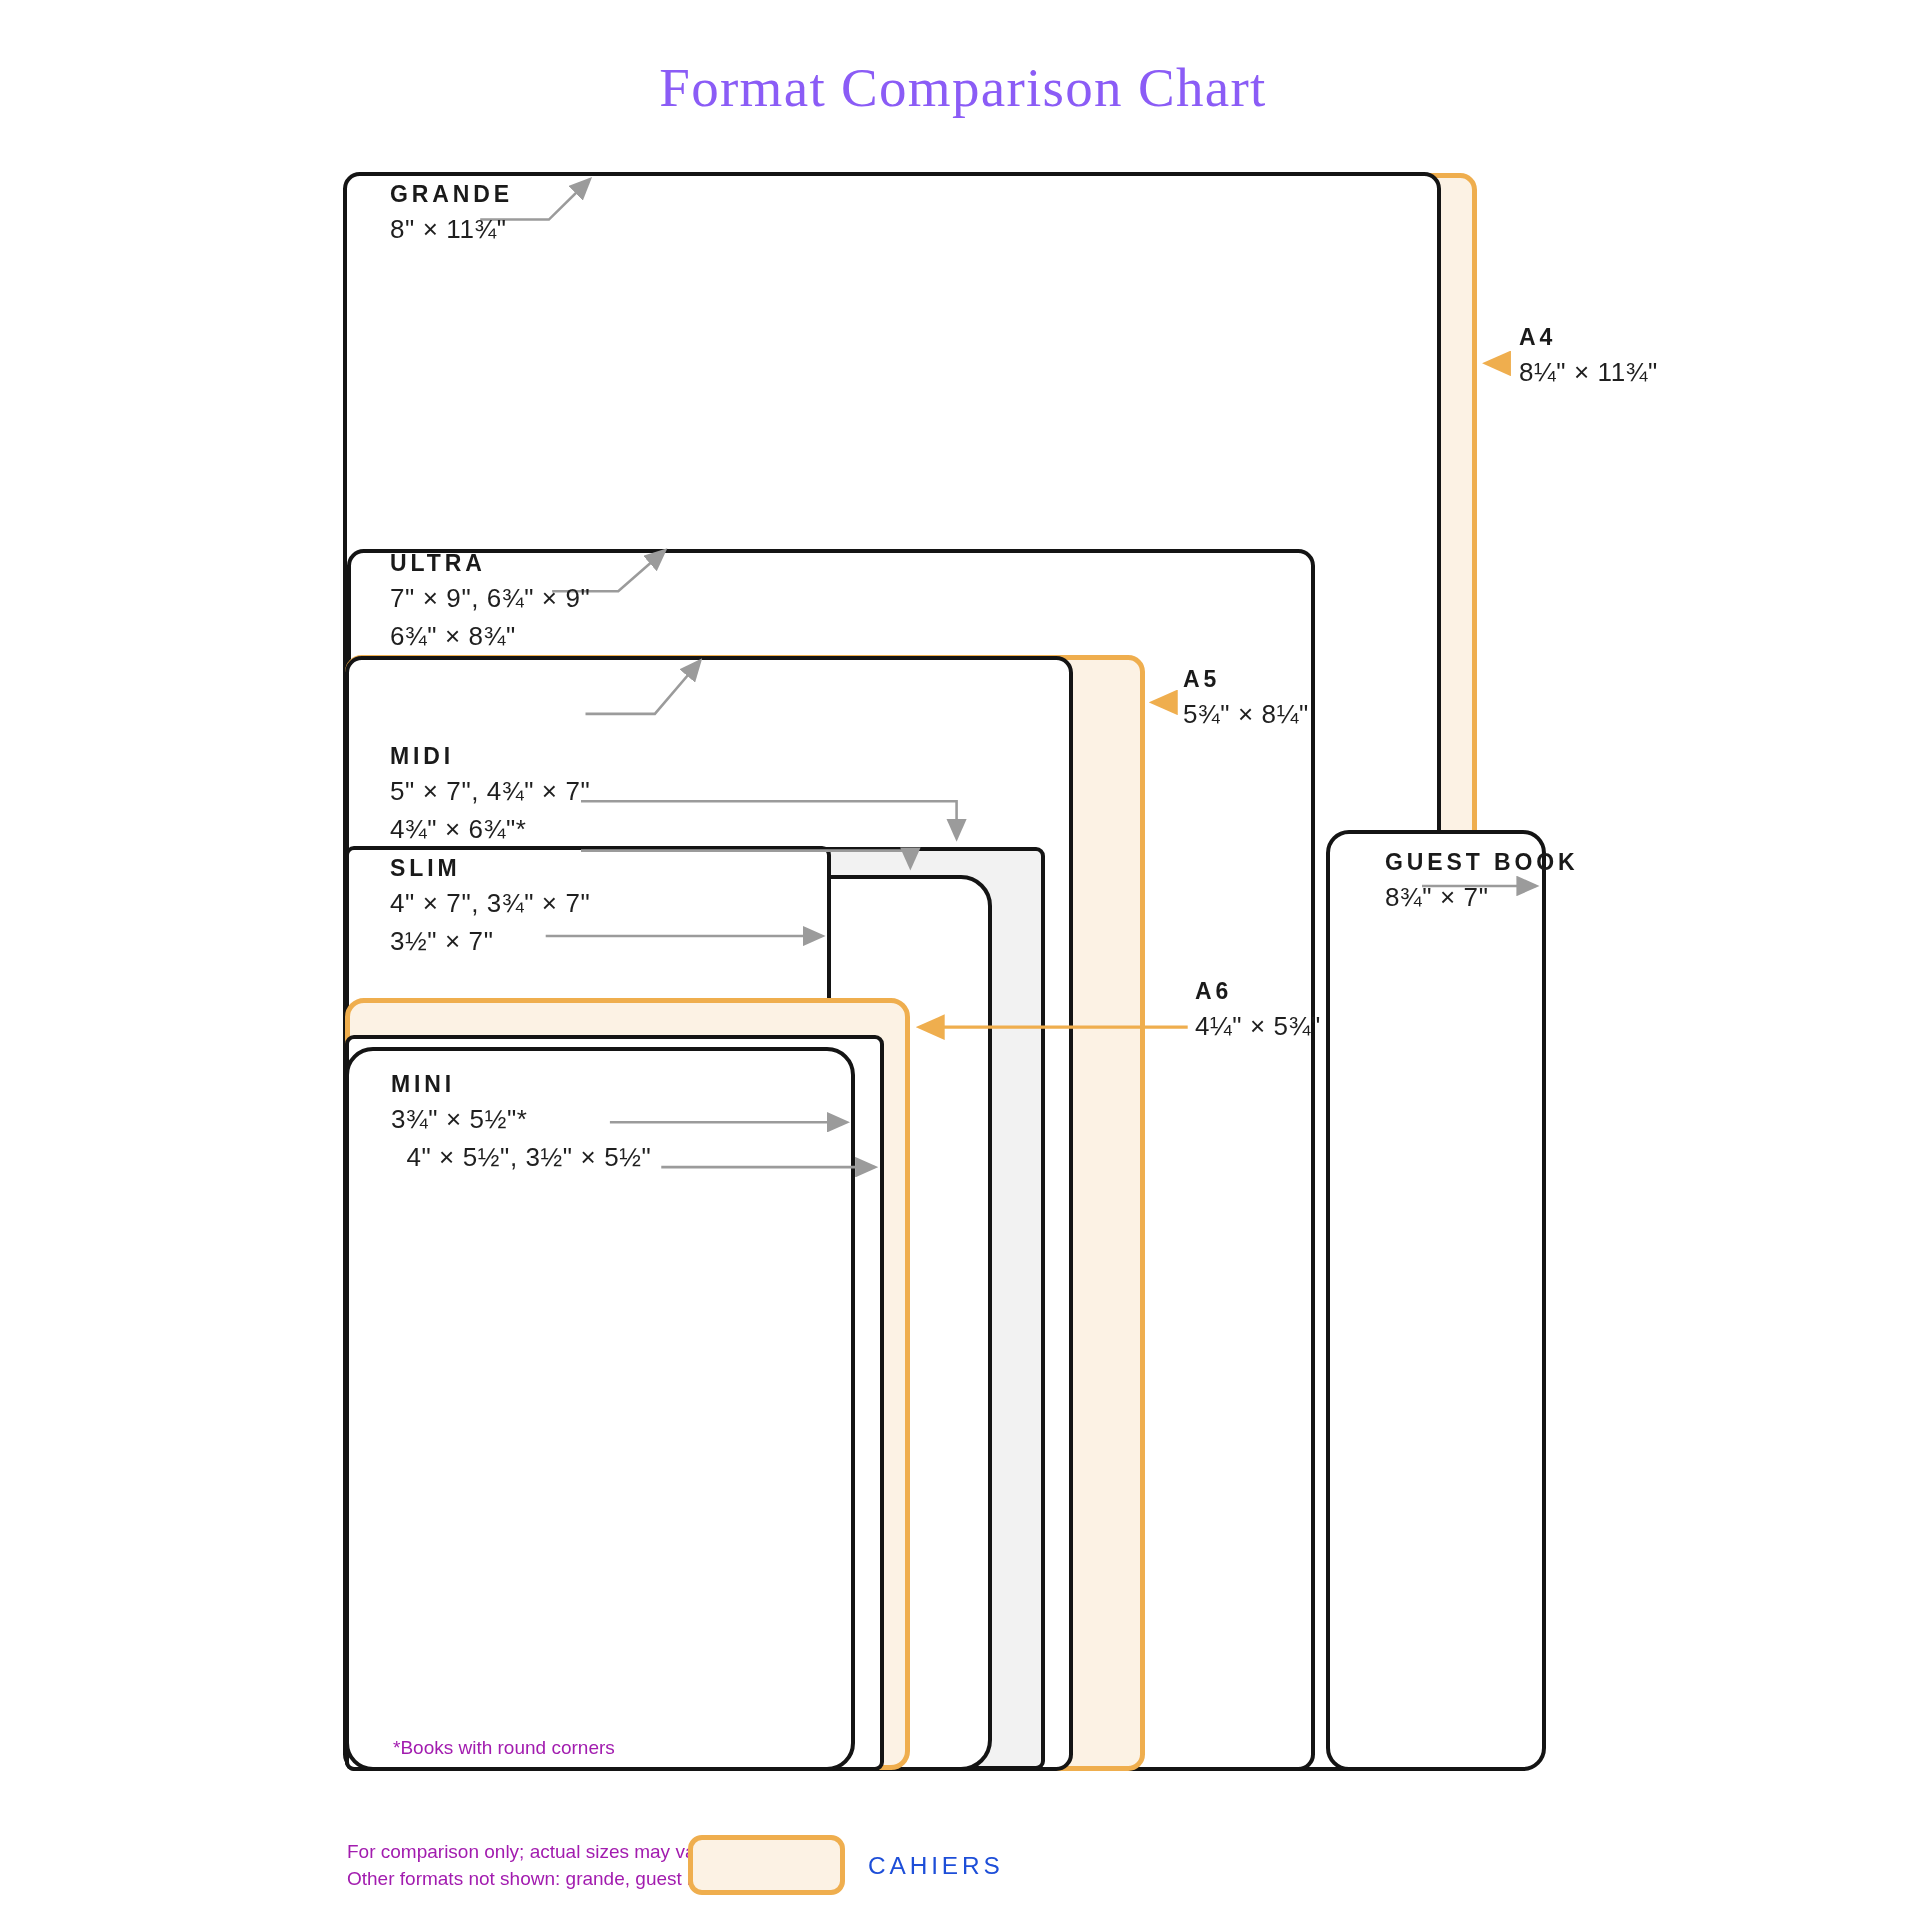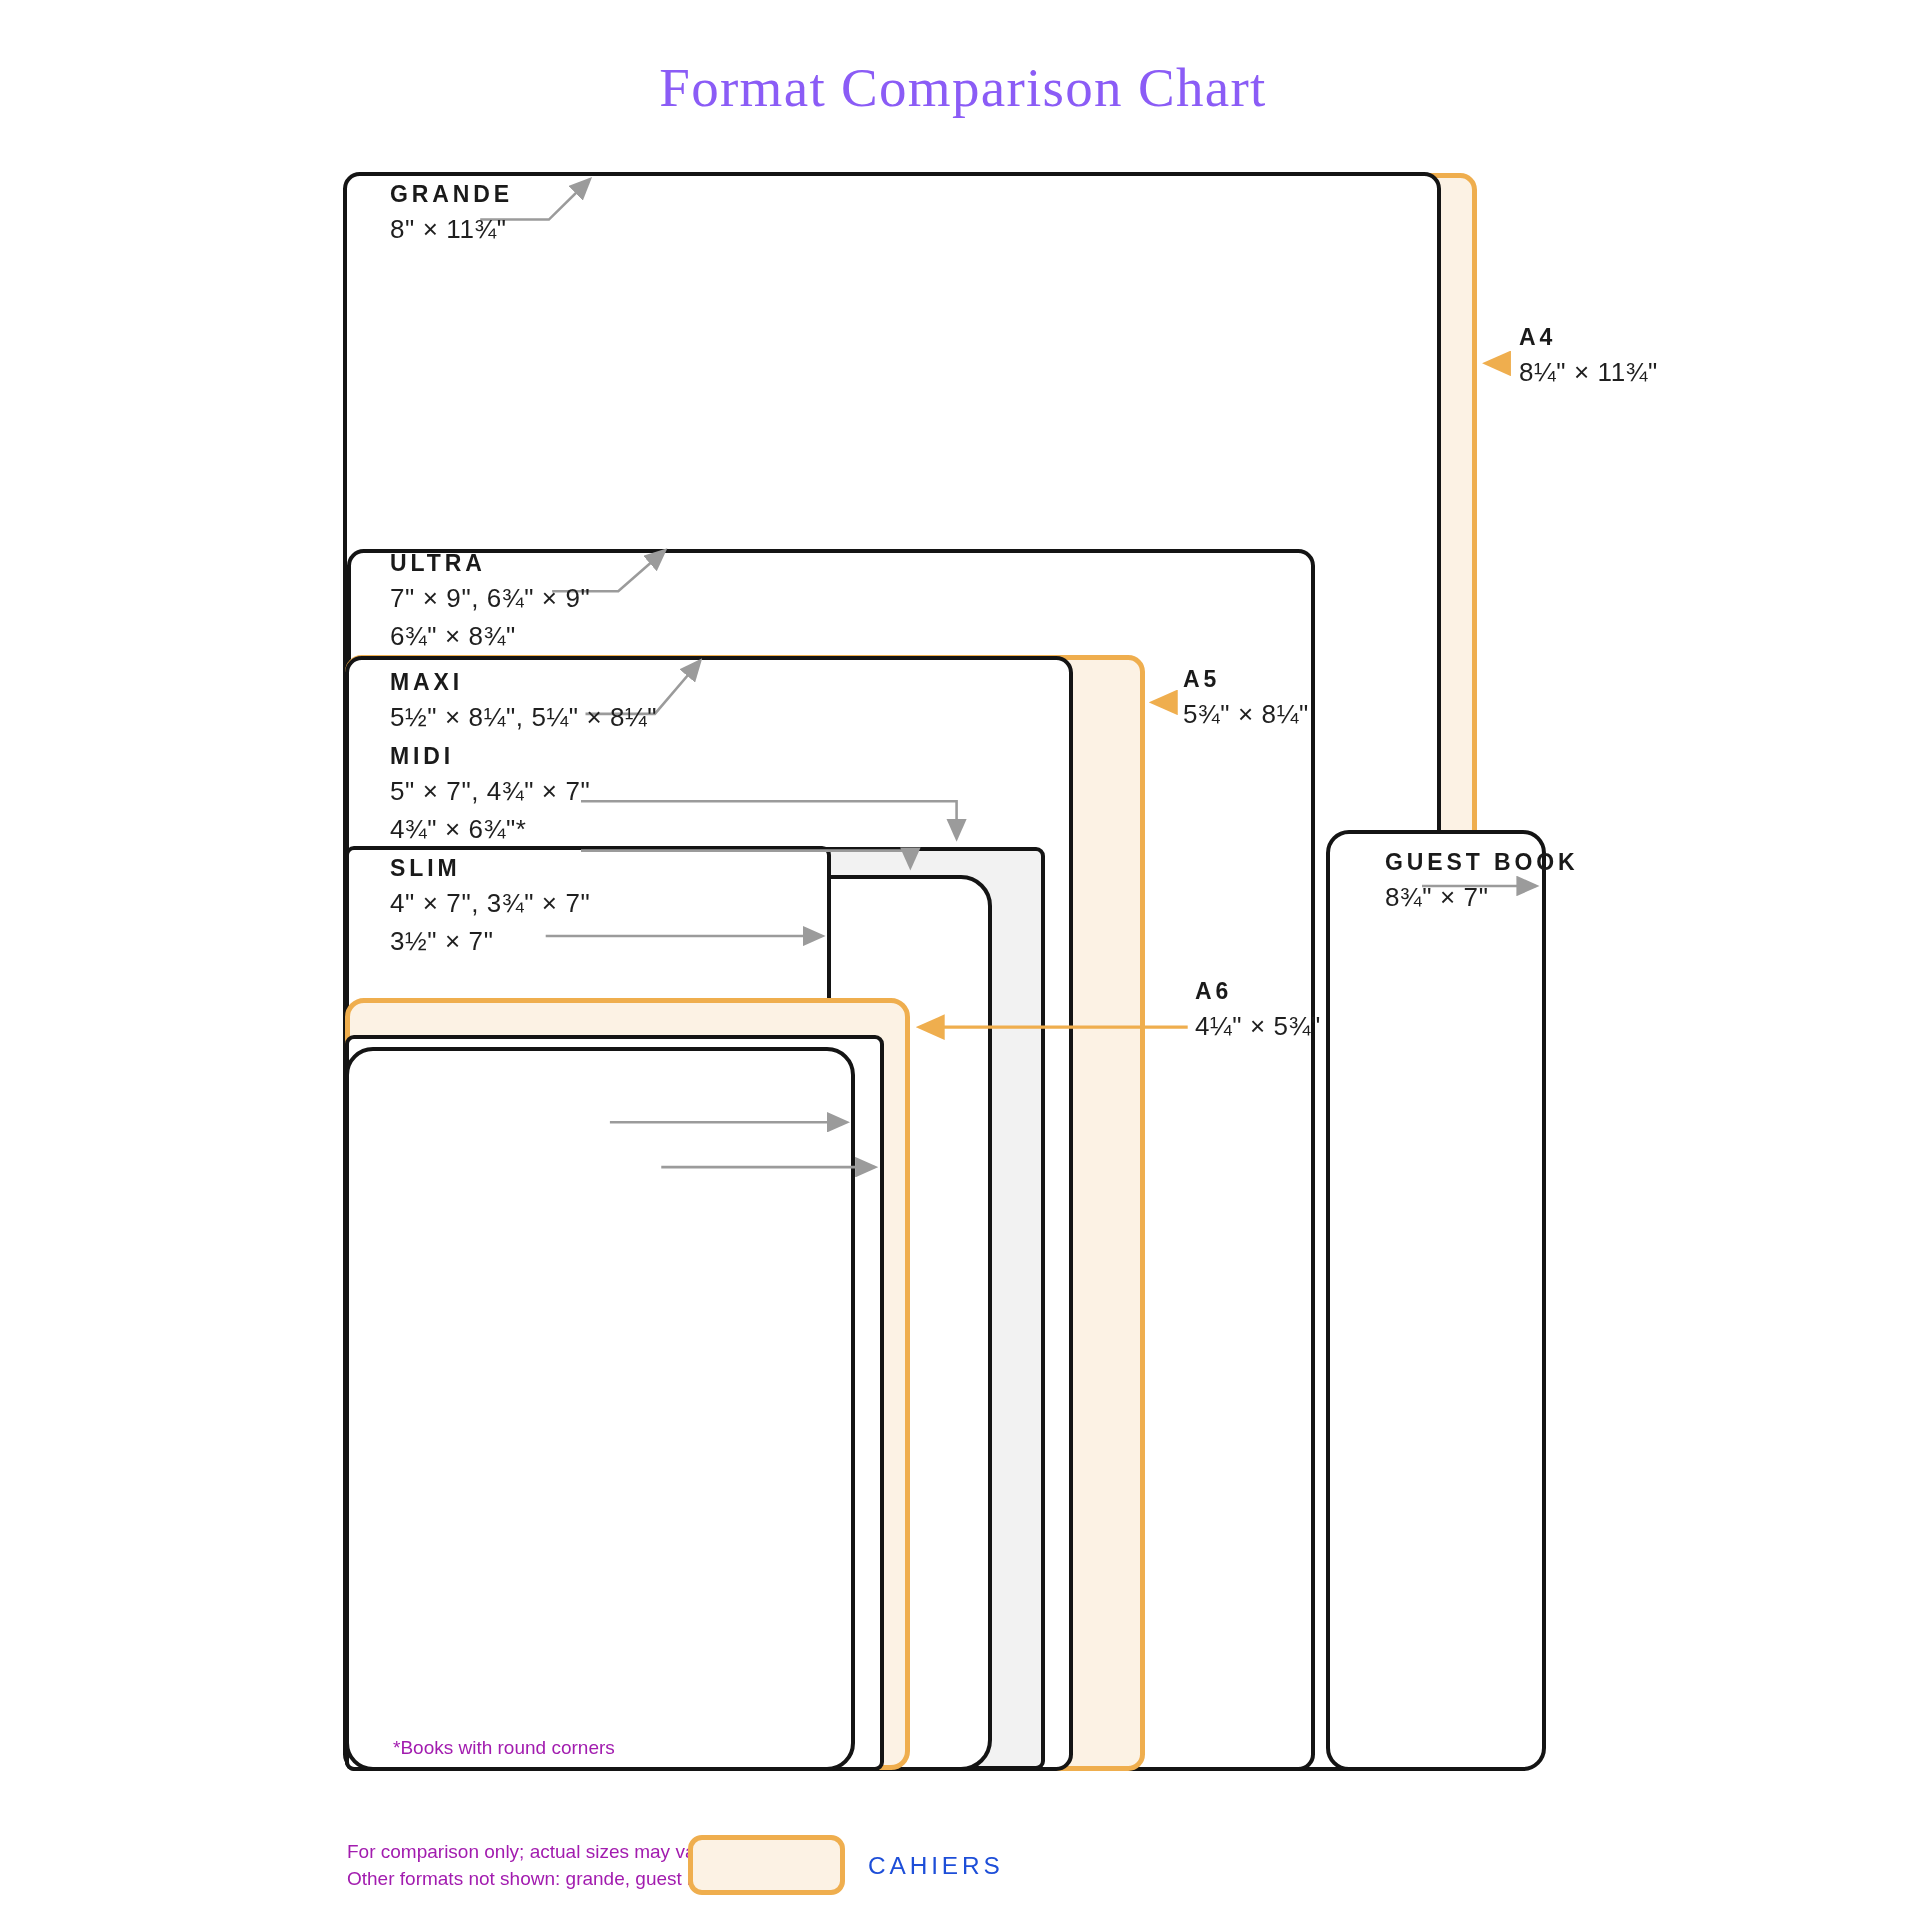--- a/index.html
+++ b/index.html
@@ -105,37 +105,38 @@
     <div class="fmt-name">GRANDE</div>
     <div class="fmt-size">8" × 11¾"</div>
   </div>
 
   <div class="lbl" id="lbl-ultra">
     <div class="fmt-name">ULTRA</div>
     <div class="fmt-size">7" × 9", 6¾" × 9"</div>
     <div class="fmt-size">6¾" × 8¾"</div>
   </div>
 
-  <div class="lbl" id="lbl-maxi">
-    <div class="fmt-name">MAXI</div>
-    <div class="fmt-size">5½" × 8¼", 5¼" × 8¼"</div>
-  </div>
 
   <div class="lbl" id="lbl-midi">
     <div class="fmt-name">MIDI</div>
     <div class="fmt-size">5" × 7", 4¾" × 7"</div>
     <div class="fmt-size">4¾" × 6¾"*</div>
   </div>
 
   <div class="lbl" id="lbl-slim">
     <div class="fmt-name">SLIM</div>
     <div class="fmt-size">4" × 7", 3¾" × 7"</div>
     <div class="fmt-size">3½" × 7"</div>
   </div>
 
+  <div class="lbl" id="lbl-mini">
+    <div class="fmt-name">MINI</div>
+    <div class="fmt-size">3¾" × 5½"*</div>
+    <div class="fmt-size indent">4" × 5½", 3½" × 5½"</div>
+  </div>
 
   <div class="lbl" id="lbl-guest">
     <div class="fmt-name">GUEST BOOK</div>
     <div class="fmt-size">8¾" × 7"</div>
   </div>
 
   <div class="lbl" id="lbl-a4">
     <div class="fmt-name">A4</div>
     <div class="fmt-size">8¼" × 11¾"</div>
   </div>

